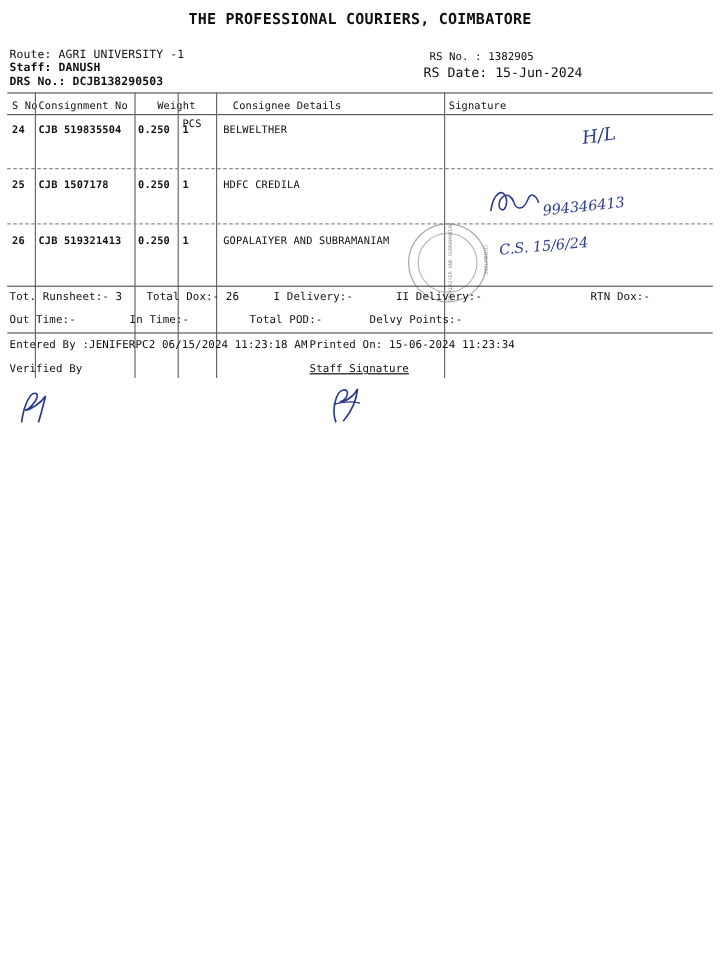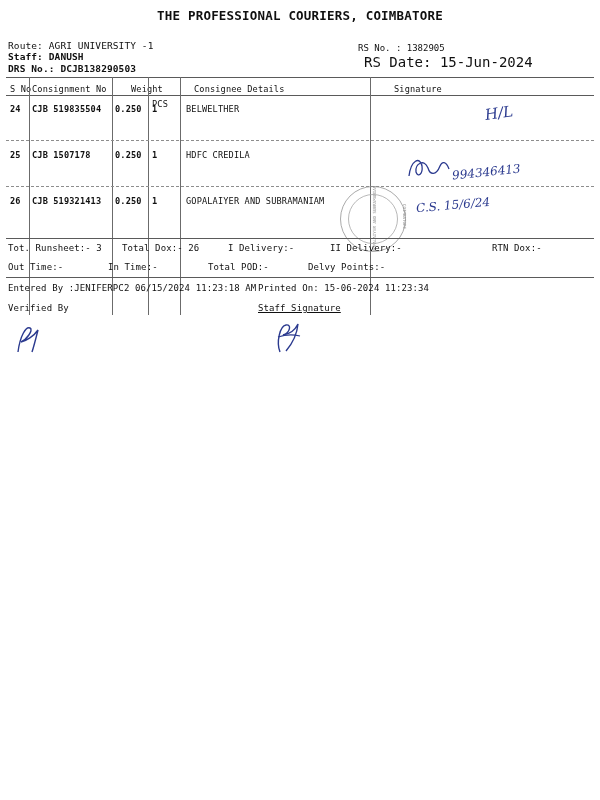--- a/index.html
+++ b/index.html
@@ -59,22 +59,22 @@
     font-weight: bold;
     letter-spacing: 0.1px;
   }
   .rsno {
     position: absolute;
     left: 358px; top: 43px;
     font-size: 9px;
   }
   .rsdate {
     position: absolute;
-    left: 364px; top: 54px;
-    font-size: 14px;
+    left: 353px; top: 54px;
+    font-size: 11px;
   }
   .hr {
     position: absolute;
     left: 6px;
     width: 588px;
     border-top: 1px solid #5a5a5a;
     height: 0;
   }
   .dashed {
     position: absolute;
@@ -178,21 +178,21 @@
     <span>15-Jun-2024</span>
   </div>
 
   <div class="hr" style="top:77px;"></div>
 
   <div class="cell hdr" style="left:10px;  top:84px;">S No</div>
   <div class="cell hdr" style="left:32px;  top:84px;">Consignment No</div>
   <div class="cell hdr" style="left:115px; top:84px;padding-left:16px;">Weight</div>
   <div class="cell hdr" style="left:152px; top:84px;margin-top:15px;">PCS</div>
   <div class="cell hdr" style="left:184px; top:84px;padding-left:10px;">Consignee Details</div>
-  <div class="cell hdr" style="left:394px; top:84px;">Signature</div>
+  <div class="cell hdr" style="left:374px; top:84px;">Signature</div>
 
   <div class="hr" style="top:95px;"></div>
 
   <div class="vline" style="left:29px;  top:77px;  height:238px;"></div>
   <div class="vline" style="left:112px; top:77px;  height:238px;"></div>
   <div class="vline" style="left:148px; top:77px;  height:238px;"></div>
   <div class="vline" style="left:180px; top:77px;  height:238px;"></div>
   <div class="vline" style="left:370px; top:77px;  height:238px;"></div>
 
   <div class="cell bold" style="left:10px;  top:104px;">24</div>

